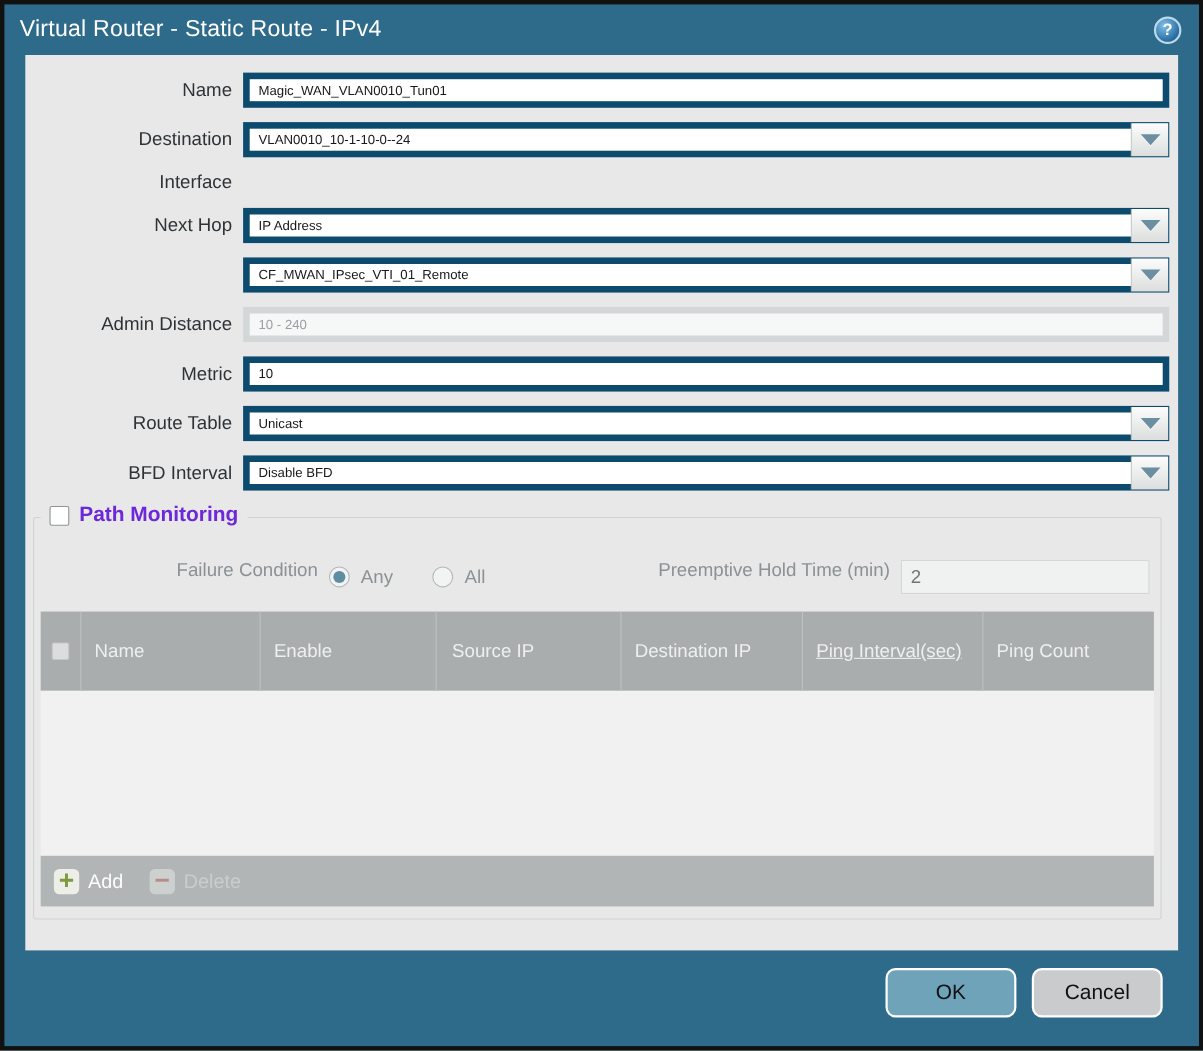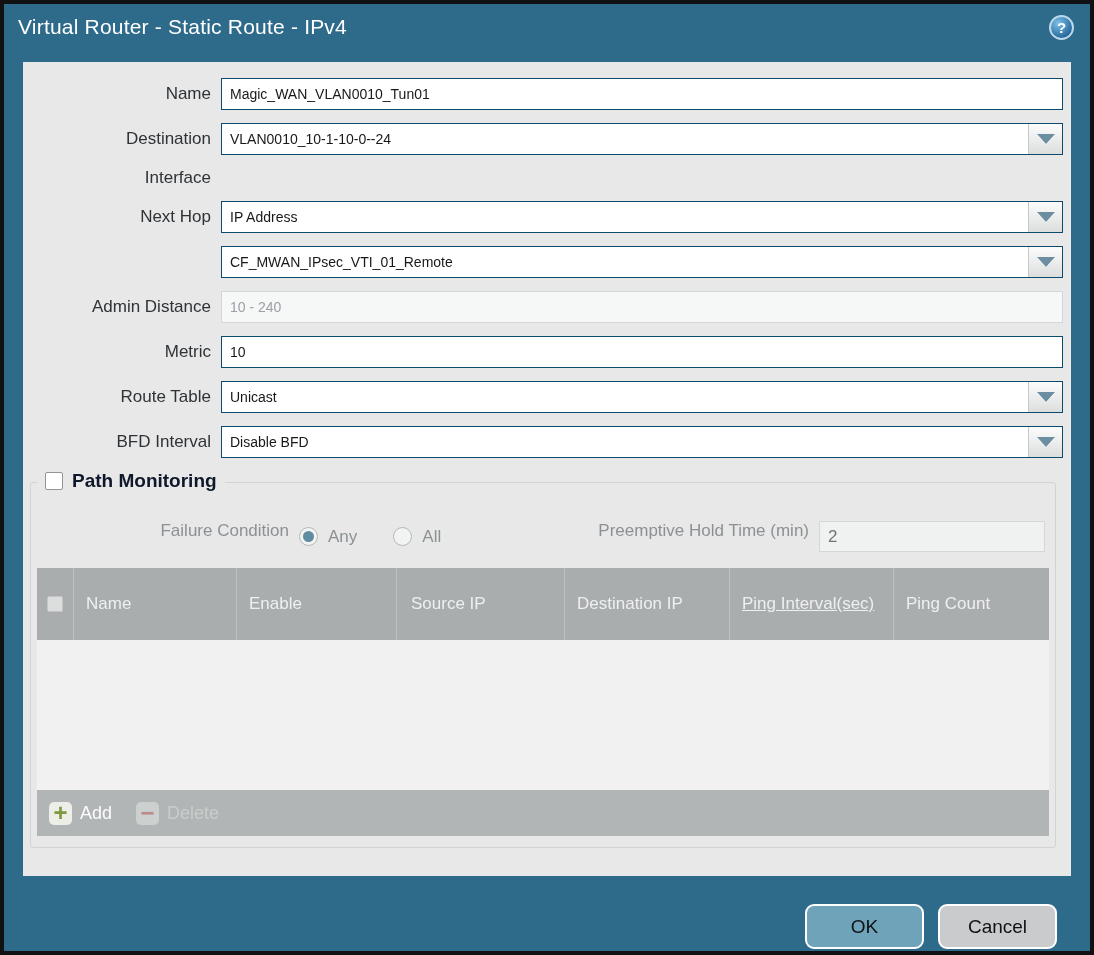--- a/index.html
+++ b/index.html
@@ -3,21 +3,21 @@
 <meta charset="utf-8">
 <style>
   * { margin:0; padding:0; box-sizing:border-box; }
   html,body { width:1094px; height:955px; }
   body { font-family:"Liberation Sans", sans-serif; background:#000; }
 
   .window {
     width:1094px; height:955px;
     background:#2e6b8b;
     border:4px solid #111;
-    display:flex; flex-direction:column;gap:12px;
+    display:flex; flex-direction:column;
   }
 
   
   .titlebar {
     height:46px; flex:0 0 46px;
     display:flex; align-items:center;
     padding:0 16px 0 14px;
     color:#ffffff;
   }
   .titlebar .title { font-size:21px; font-weight:400; letter-spacing:0.2px; flex:1; }
@@ -42,24 +42,24 @@
   .form-row { display:flex; align-items:center; margin-bottom:13px; }
   .form-row .lbl {
     width:198px; flex:0 0 198px;
     text-align:right; padding-right:10px;
     font-size:17px; color:#2f3337;
   }
   .form-row .field { flex:1; position:relative; height:32px; }
 
   input.txt {
     width:100%; height:32px;
-    border:1px solid #0c4a6e;
+    border:6px solid #0c4a6e;
     background:#fff;
     font-family:"Liberation Sans", sans-serif;
-    font-size:14px; color:#16181a;
+    font-size:12px; color:#16181a;
     padding:0 8px;
     outline:none;
   }
   input.txt.with-btn { padding-right:42px; }
   input.txt.disabled-look {
     background:#f6f7f7;
     border-color:#d4d7d8;
     color:#9aa0a4;
   }
   input.txt::placeholder { color:#9aa0a4; opacity:1; }
@@ -93,21 +93,21 @@
     background:#e7e8e7; padding:0 8px;
     display:flex; align-items:center; gap:9px;
   }
   .pm-checkbox {
     width:18px; height:18px;
     background:#fff;
     border:1px solid #8f9598;
     border-radius:2px;
     cursor:pointer;
   }
-  .pm-title { font-size:19px; font-weight:bold; color:#0f172a; }
+  .pm-title { font-size:19px; font-weight:bold; color:#6d28d9; }
 
   .pm-row {
     display:flex; 
     margin-top:38px; padding:0 10px 0 0;
     color:#8b9195; font-size:17px;
   }
   .pm-row .fc-label { width:268px; text-align:right; padding-right:10px; }
   .radio-group { display:flex; align-items:center; gap:10px; margin-right:36px; }
   .radio {
     width:19px; height:19px; border-radius:50%;

